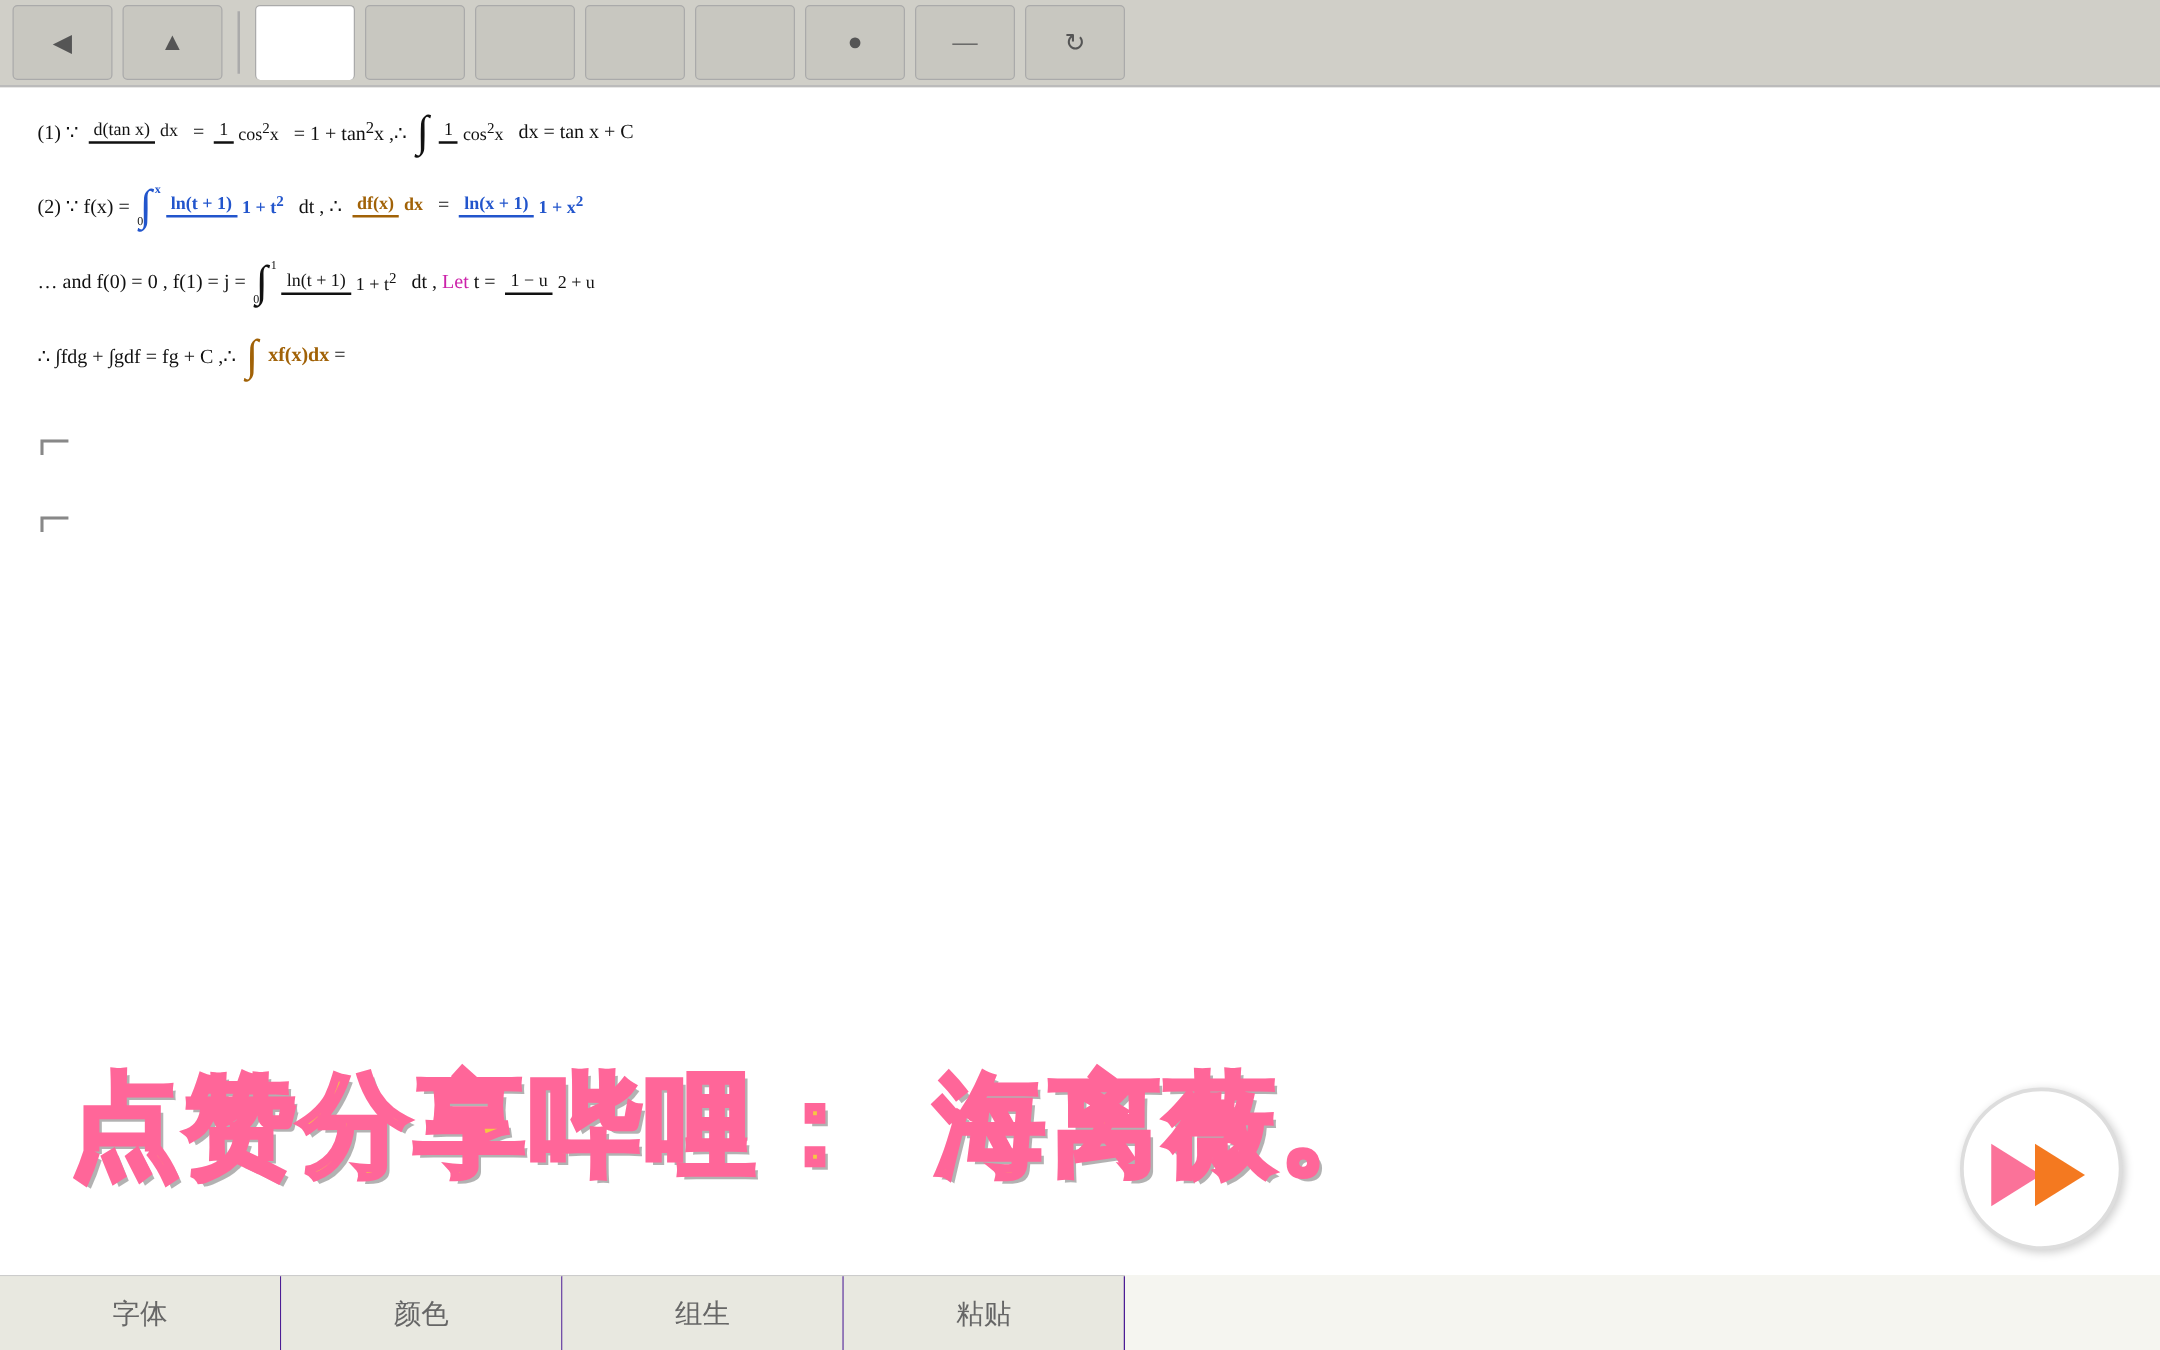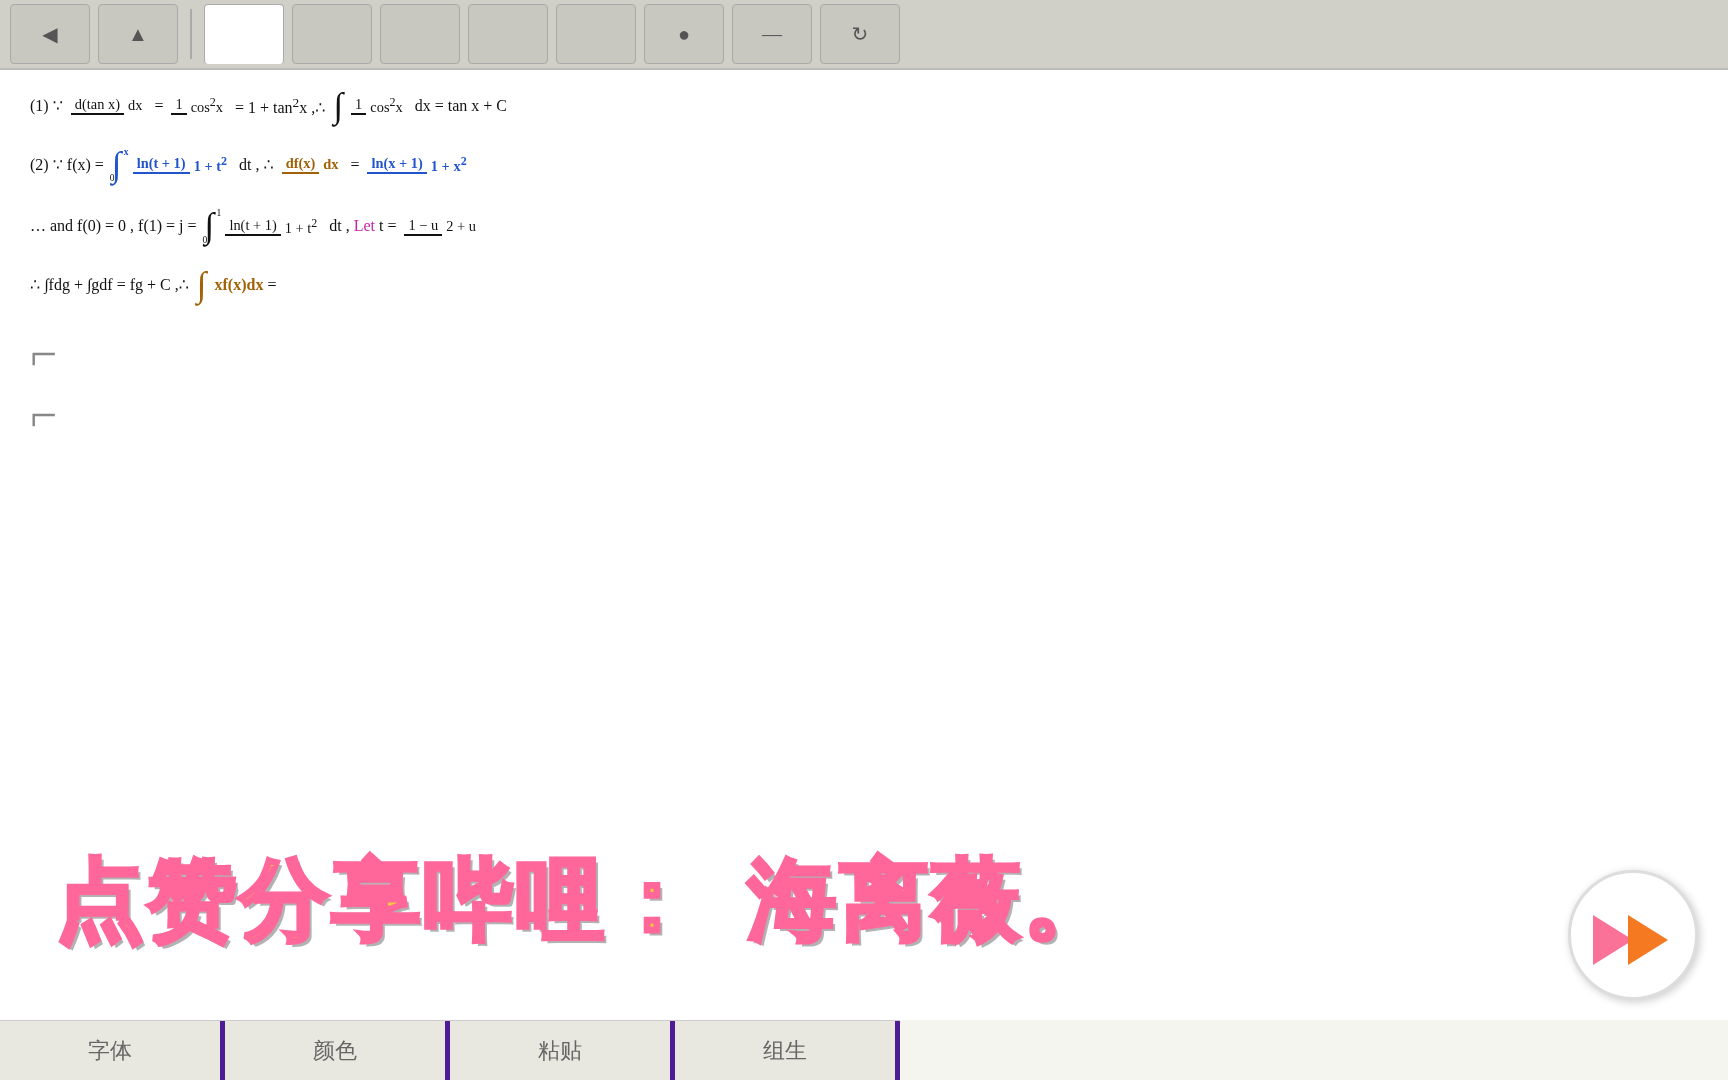--- a/index.html
+++ b/index.html
@@ -165,21 +165,21 @@
       border-top: 1px solid #ccc;
       display: flex;
       align-items: center;
     }
     .bottom-btn {
       flex: 1;
       height: 100%;
       display: flex;
       align-items: center;
       justify-content: center;
-      border-right: 5px solid #4c1d95;
+      border-right: 1px solid #4c1d95;
       font-size: 22px;
       color: #666;
       font-family: 'Microsoft YaHei', sans-serif;
       cursor: pointer;
       background: #e8e8e0;
     }
 
     
     .bracket-placeholder {
       font-size: 48px;
@@ -312,15 +312,15 @@
       <polygon points="5,10 45,35 5,60" fill="#fb7299"></polygon>
 
       <polygon points="40,10 80,35 40,60" fill="#f47920"></polygon>
     </svg>
   </div>
 </div>
 
 <div class="bottom-toolbar">
   <div class="bottom-btn">字体</div>
   <div class="bottom-btn">颜色</div>
+  <div class="bottom-btn">组生</div>
   <div class="bottom-btn">粘贴</div>
-  <div class="bottom-btn">组生</div>
 </div>
 
 </body></html>

